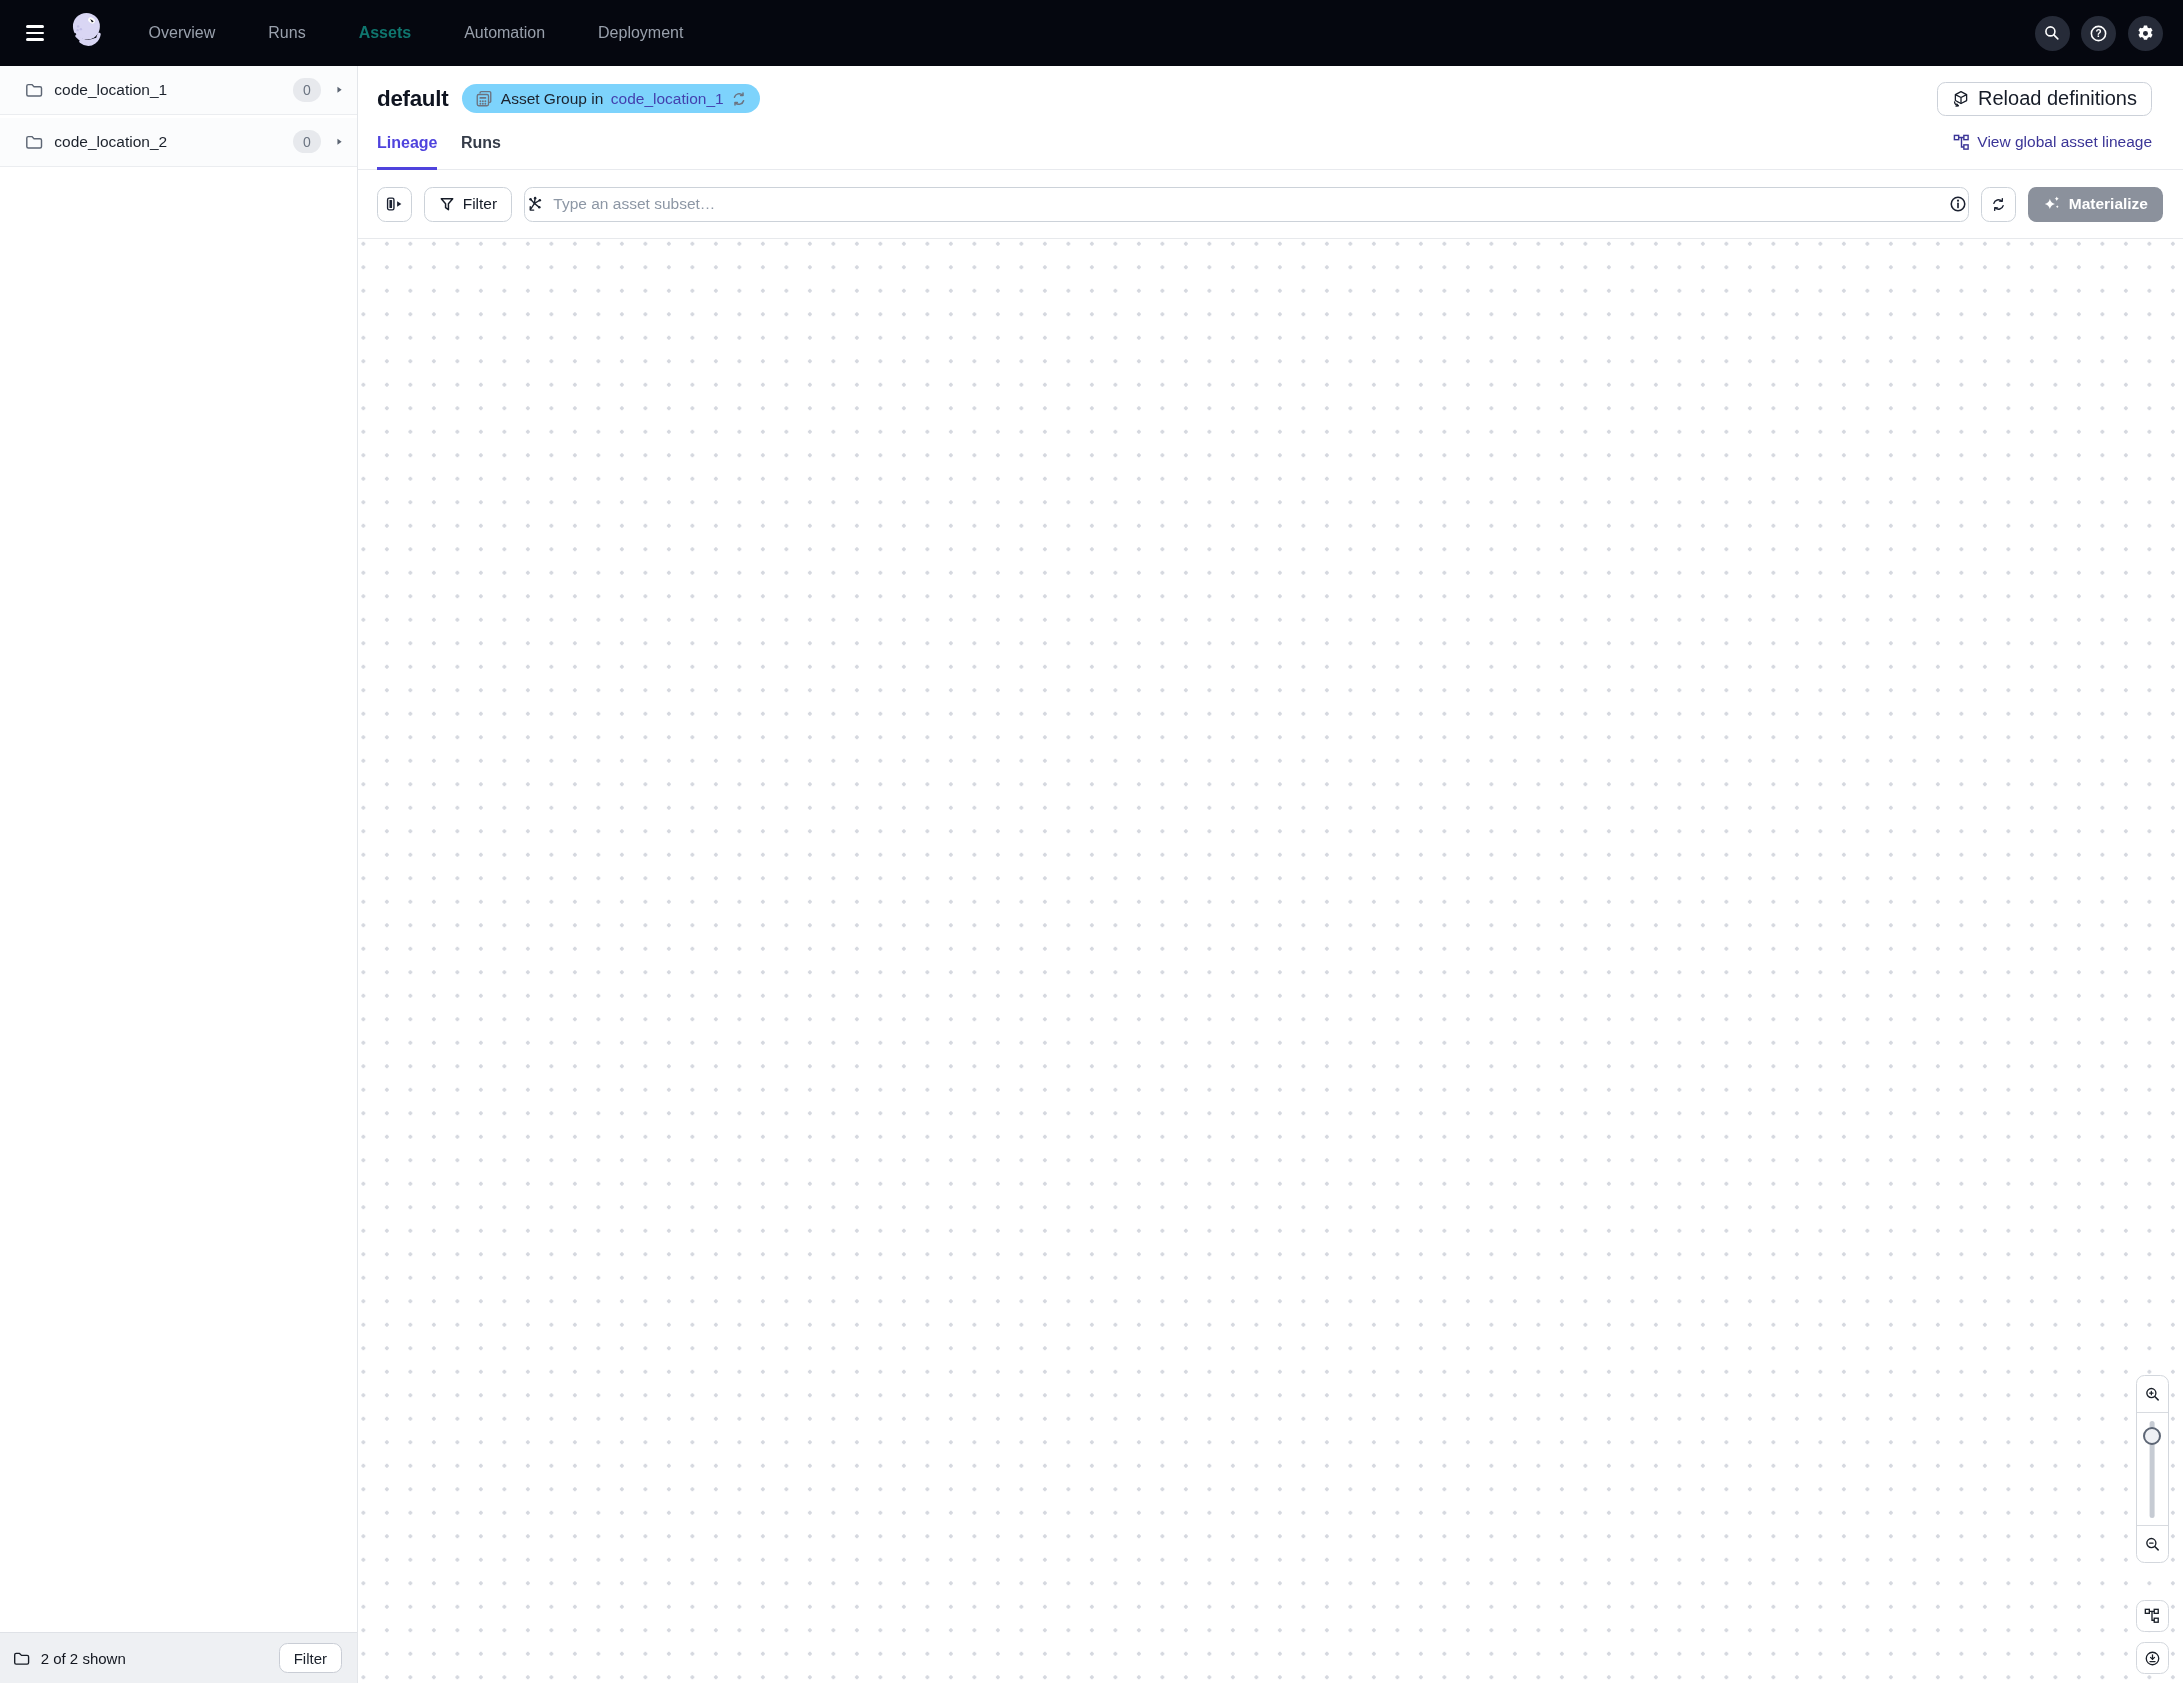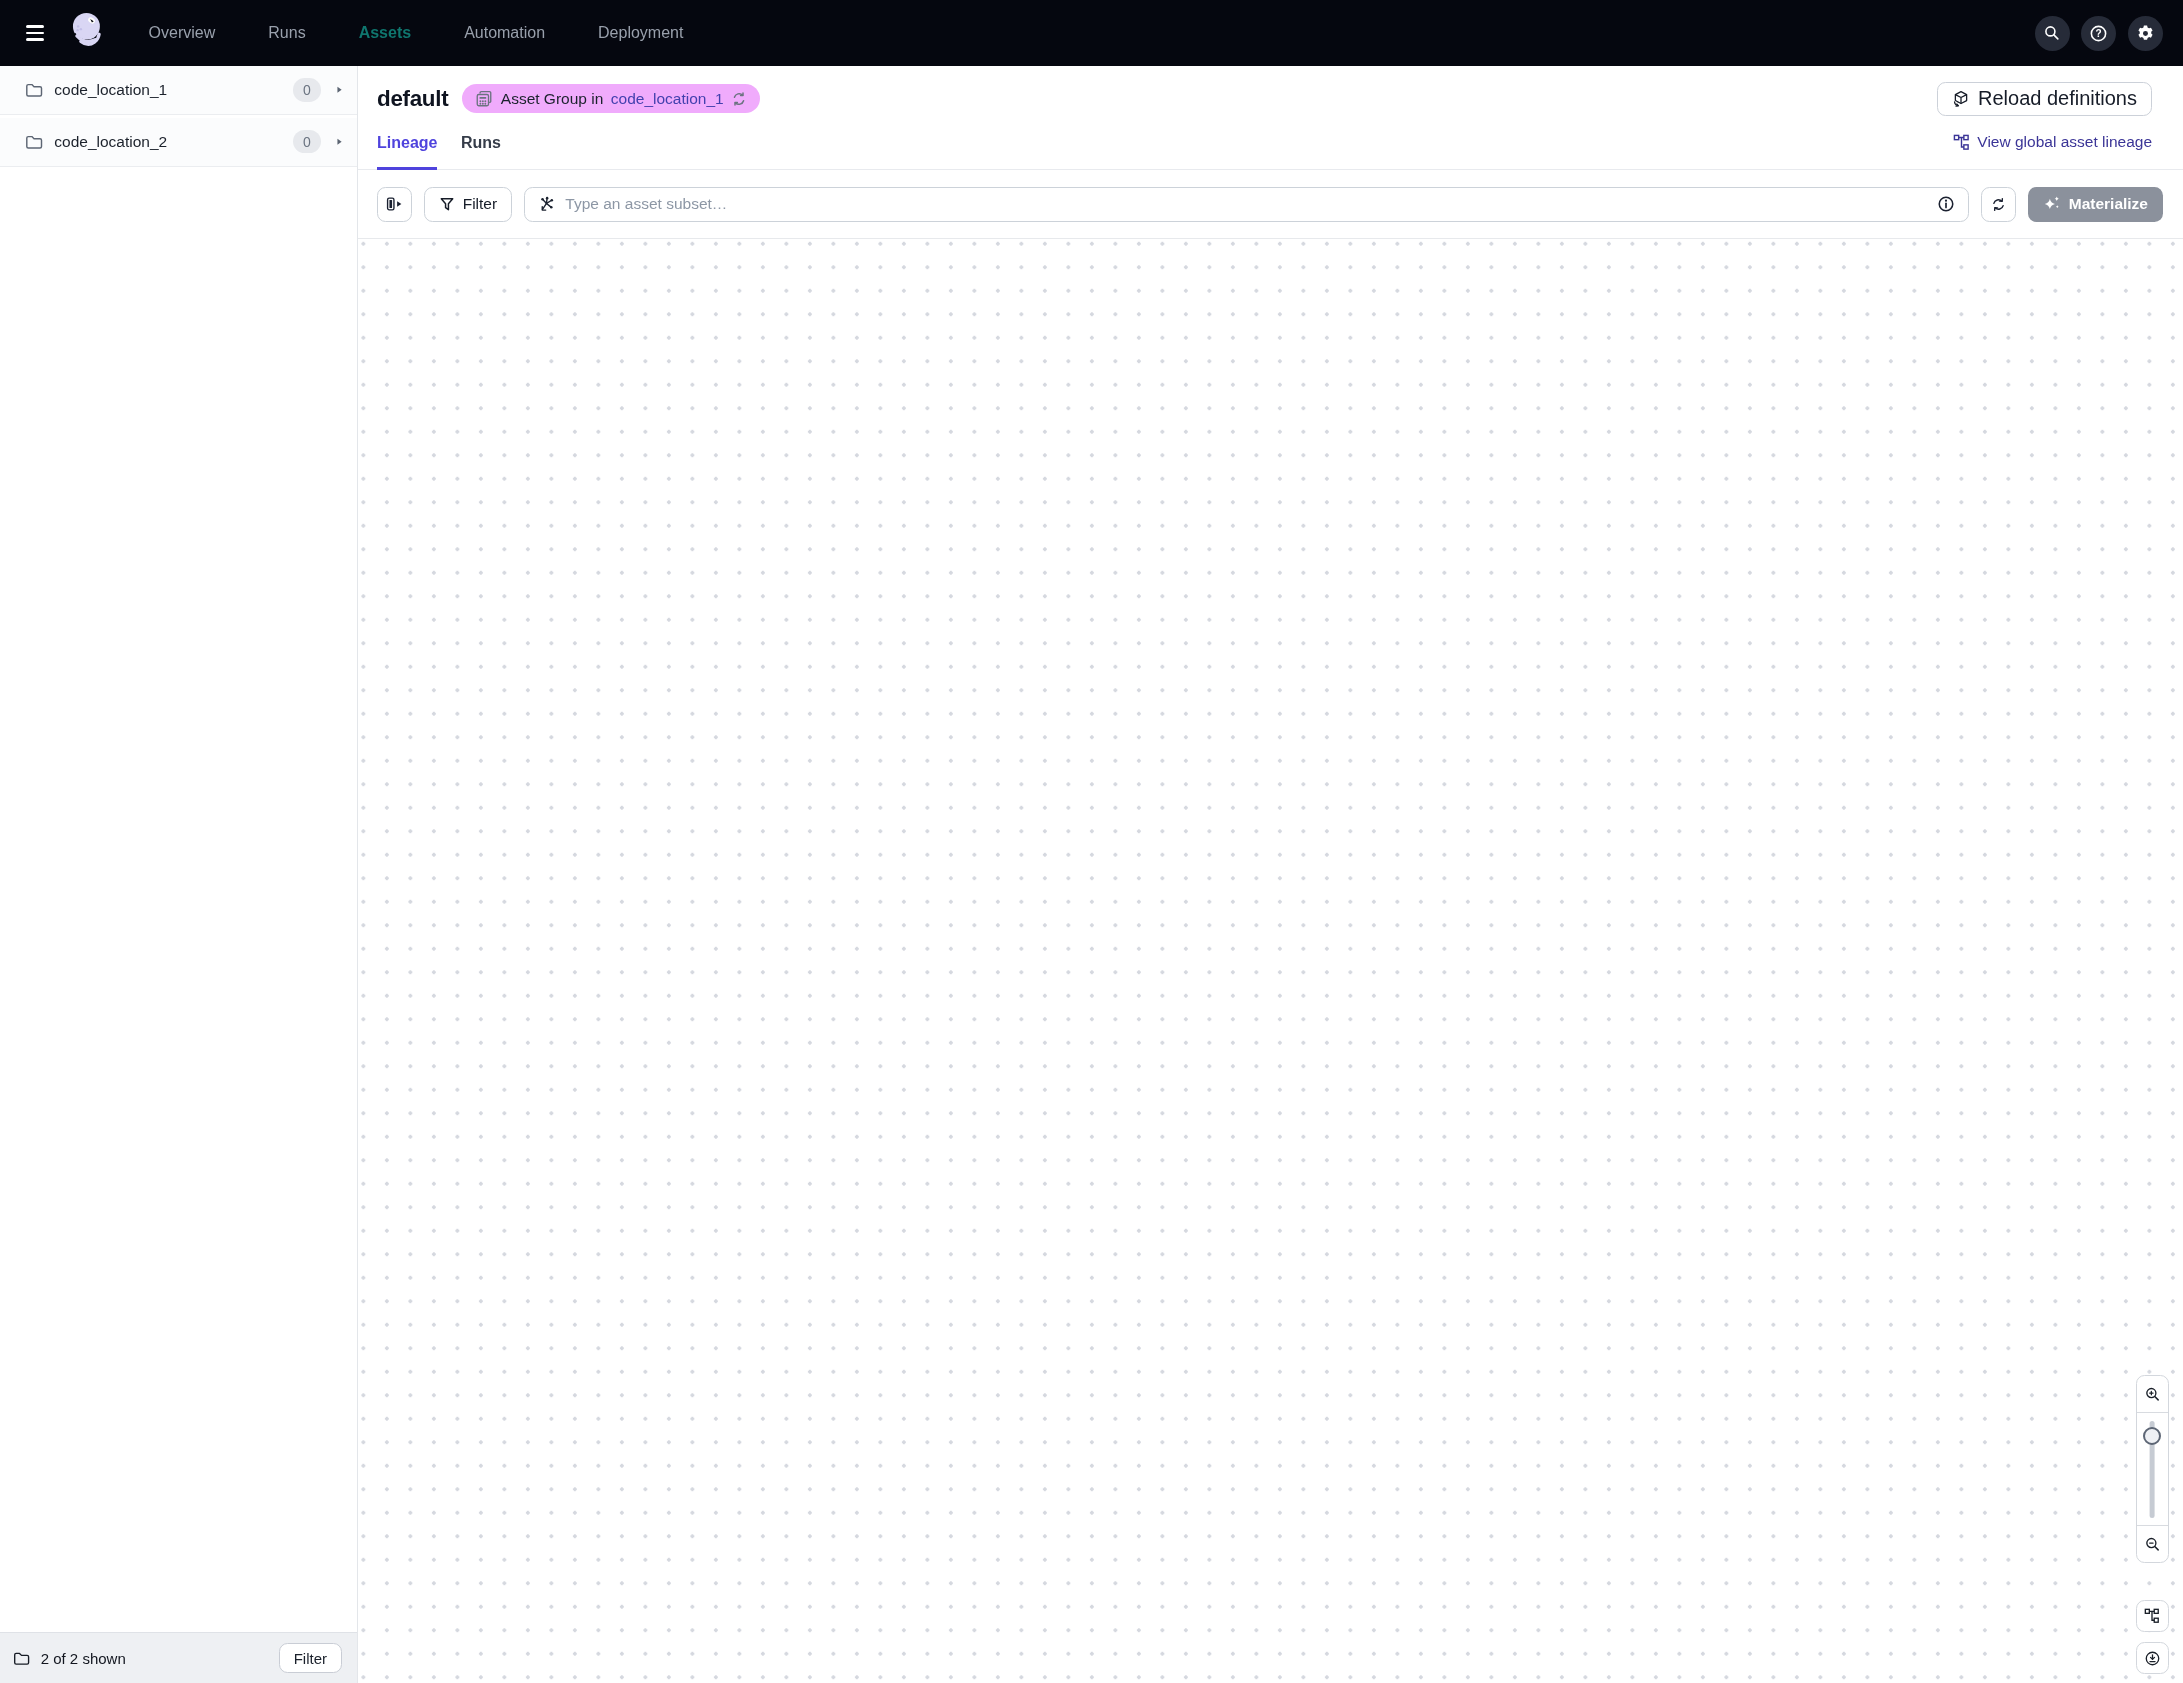--- a/index.html
+++ b/index.html
@@ -30,35 +30,35 @@
   .caret { color:#5b6472; margin-left:2.1px; }
   .sidebar-footer { position:absolute; left:0; right:0; bottom:0; height:51px; background:#eef0f3; border-top:1.1px solid #dfe2e7; display:flex; align-items:center; gap:10.7px; padding:0 15px 0 13px; }
   .sidebar-footer .folder { color:#171c26; }
   .footer-summary { font-size:15px; color:#12161f; }
   .footer-filter { margin-left:auto; border:1.1px solid #c9cdd5; border-radius:8.5px; background:#ffffff; padding:5.9px 14px; font-size:15px; color:#1a202b; cursor:pointer; font-family:inherit; }
 
   
   .content { flex:1; display:flex; flex-direction:column; min-width:0; background:#fff; }
   .content-top { display:flex; align-items:center; gap:14px; padding:15px 31px 0 19px; height:50px; }
   .page-title { font-size:22.4px; font-weight:700; color:#0f1420; margin:0; letter-spacing:-0.3px; }
-  .group-badge { display:inline-flex; align-items:center; gap:7.5px; background:#f0abfc; border-radius:15px; padding:5.3px 13px; font-size:15.5px; color:#1b222d; height:29px; }
+  .group-badge { display:inline-flex; align-items:center; gap:7.5px; background:#7dd3fc; border-radius:15px; padding:5.3px 13px; font-size:15.5px; color:#1b222d; height:29px; }
   .group-badge .grid-ic { color:#6b7380; }
   .badge-link { color:#4340ae; cursor:pointer; }
   .swap-ic { color:#6b7380; cursor:pointer; }
   .reload-btn { margin-left:auto; display:inline-flex; align-items:center; gap:8px; border:1.1px solid #ccd1d9; background:#fff; border-radius:8.5px; padding:16px 14px; height:30px; font-size:20px; color:#161c28; cursor:pointer; font-family:inherit; }
 
   .tabs-row { display:flex; align-items:stretch; padding:0 31px 0 19px; border-bottom:1.1px solid #e8eaee; }
   .tab { font-size:16px; font-weight:700; padding:18px 0 15px; margin-right:23.5px; color:#353c49; border-bottom:3.2px solid transparent; margin-bottom:-1.1px; cursor:pointer; }
   .tab.active { color:#4f43dd; border-bottom-color:#4f43dd; }
   .global-link { margin-left:auto; display:flex; align-items:center; gap:7px; font-size:15.5px; font-weight:500; color:#3b3597; cursor:pointer; align-self:center; }
 
   .toolbar { display:flex; align-items:center; gap:11.7px; padding:17px 20px 16.5px 19px; }
   .icon-btn { width:35px; height:35px; flex:none; border:1.1px solid #ccd2d9; border-radius:8.5px; background:#fff; display:flex; align-items:center; justify-content:center; color:#1a2030; cursor:pointer; }
   .filter-btn { height:35px; flex:none; border:1.1px solid #ccd2d9; border-radius:8.5px; background:#fff; display:inline-flex; align-items:center; gap:8px; padding:0 14px; font-size:15.5px; color:#161c28; cursor:pointer; font-family:inherit; }
-  .subset-input { flex:1; height:35px; border:1.1px solid #ccd2d9; border-radius:8.5px; background:#fff; display:flex; align-items:center; gap:8.5px; padding:0 13px; min-width:0; }
+  .subset-input { flex:1; height:35px; border:1.1px solid #ccd2d9; border-radius:8.5px; background:#fff; display:flex; align-items:center; gap:8.5px; padding:0 1px; min-width:0; }
   .subset-input .sel-ic { color:#1c2330; flex:none; }
   .subset-input input { flex:1; border:none; outline:none; font-family:inherit; font-size:15.5px; color:#1a202c; background:transparent; min-width:0; }
   .subset-input input::placeholder { color:#8d97a5; }
   .subset-input .info-ic { color:#1b2130; flex:none; cursor:pointer; }
   .materialize-btn { height:35px; flex:none; background:#8b919c; border:none; border-radius:8.5px; color:#fff; font-weight:700; font-size:15.5px; display:inline-flex; align-items:center; gap:8px; padding:0 15px; cursor:not-allowed; font-family:inherit; }
 
   
   .graph { position:relative; flex:1; border-top:1.1px solid #e7e9ec; background-color:#ffffff;
            background-image:radial-gradient(circle, #d5d8df 1.6px, rgba(0,0,0,0) 1.7px);
            background-size:23.5px 23.5px; background-position:-6.4px -7px; }

